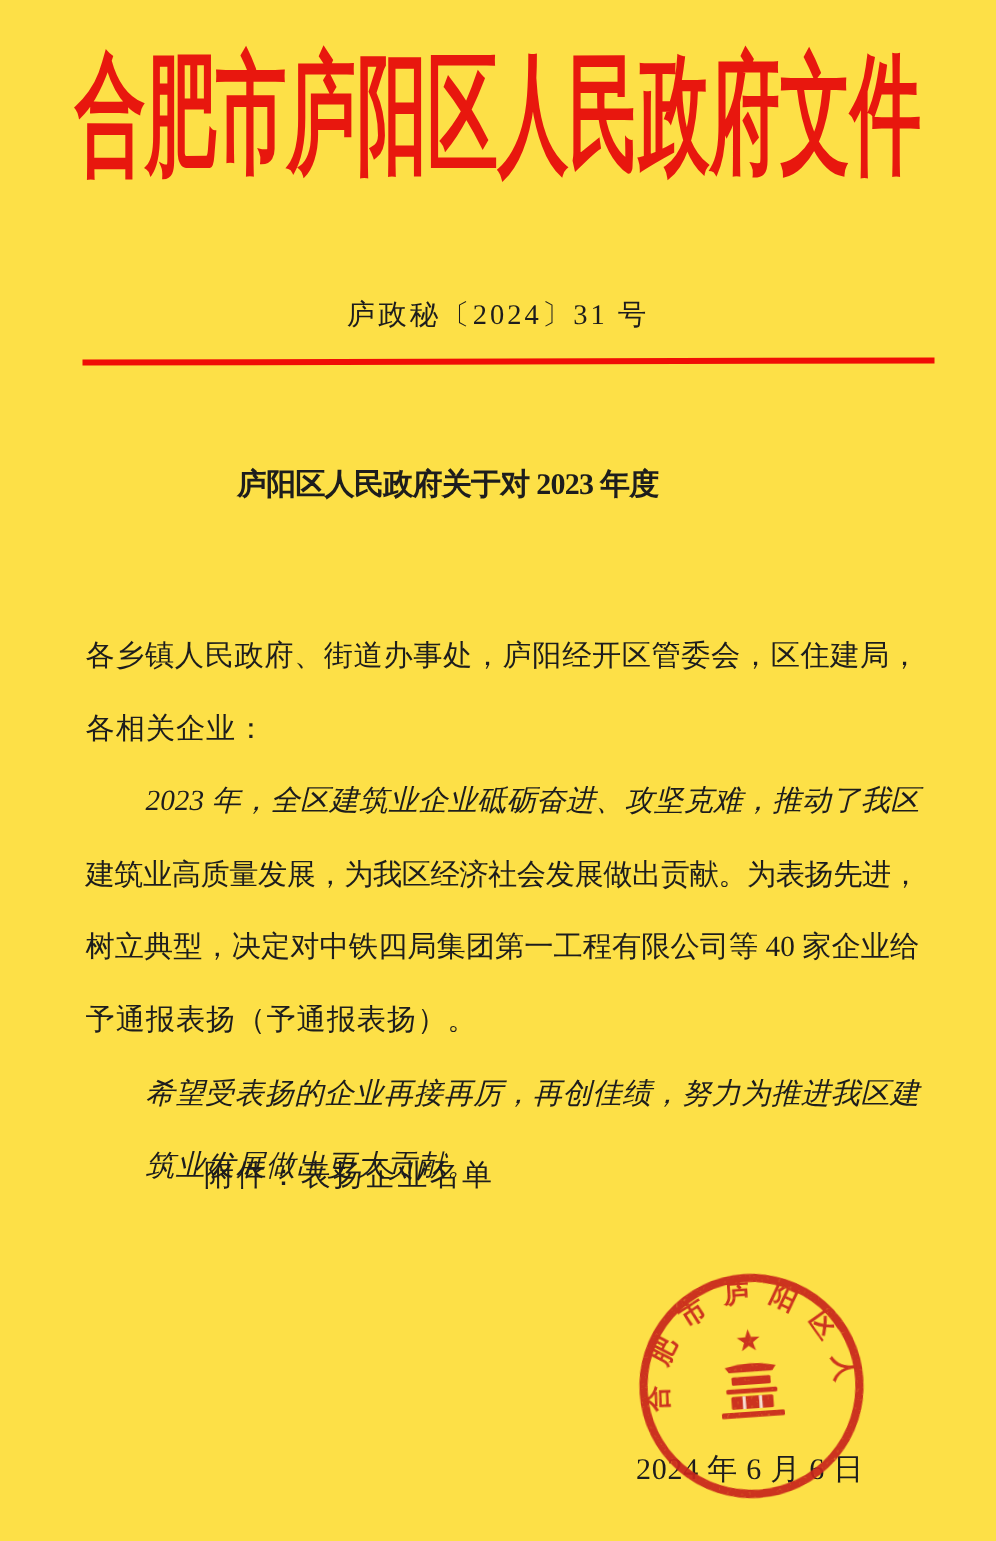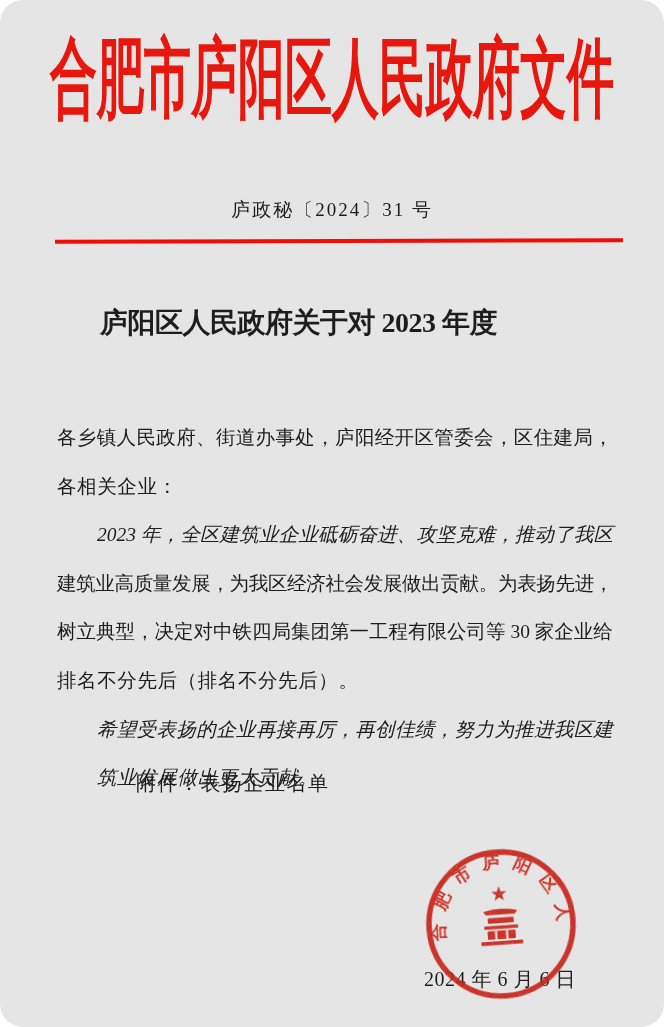--- a/index.html
+++ b/index.html
@@ -7,23 +7,22 @@
     --line-red:#f00d05;
     --seal-red:#c9271a;
     --ink:#1d1d1d;
   }
   *{margin:0;padding:0;box-sizing:border-box;}
   html,body{background:#ffffff;}
   body{font-family:"Liberation Serif","DejaVu Serif",serif;color:var(--ink);}
   .page{
     position:relative;
     width:664px;height:1027px;
-    background:#e5e5e5;
+    background:#fde047;
     overflow:hidden;
-    border-radius:23px;
   }
   .abs{position:absolute;}
 
   
   .header-title{
     top:30px;left:0;width:664px;
     text-align:center;
     color:var(--red);
     font-weight:bold;
     font-size:47px;
@@ -47,21 +46,21 @@
     top:239px;left:55px;width:568px;height:4px;
     background:var(--line-red);
     transform:rotate(-0.15deg);
   }
 
   
   .doc-title{
     top:301px;left:0;width:597px;
     text-align:center;
     font-weight:bold;
-    font-size:28px;
+    font-size:20px;
     line-height:44px;
     letter-spacing:-0.5px;
   }
 
   
   .body-block{
     top:414px;left:57px;width:556px;
     font-size:19.5px;
     color:var(--ink);
   }
@@ -235,27 +234,27 @@
         <span>团</span>
         <span>第</span>
         <span>一</span>
         <span>工</span>
         <span>程</span>
         <span>有</span>
         <span>限</span>
         <span>公</span>
         <span>司</span>
         <span>等</span>
-        <span> 30 </span>
+        <span> 40 </span>
         <span>家</span>
         <span>企</span>
         <span>业</span>
         <span>给</span>
       </div>
-      <div class="body-line">排名不分先后（排名不分先后）。</div>
+      <div class="body-line">予通报表扬（予通报表扬）。</div>
       <div class="body-line indent justify">
         <span>希</span>
         <span>望</span>
         <span>受</span>
         <span>表</span>
         <span>扬</span>
         <span>的</span>
         <span>企</span>
         <span>业</span>
         <span>再</span>

